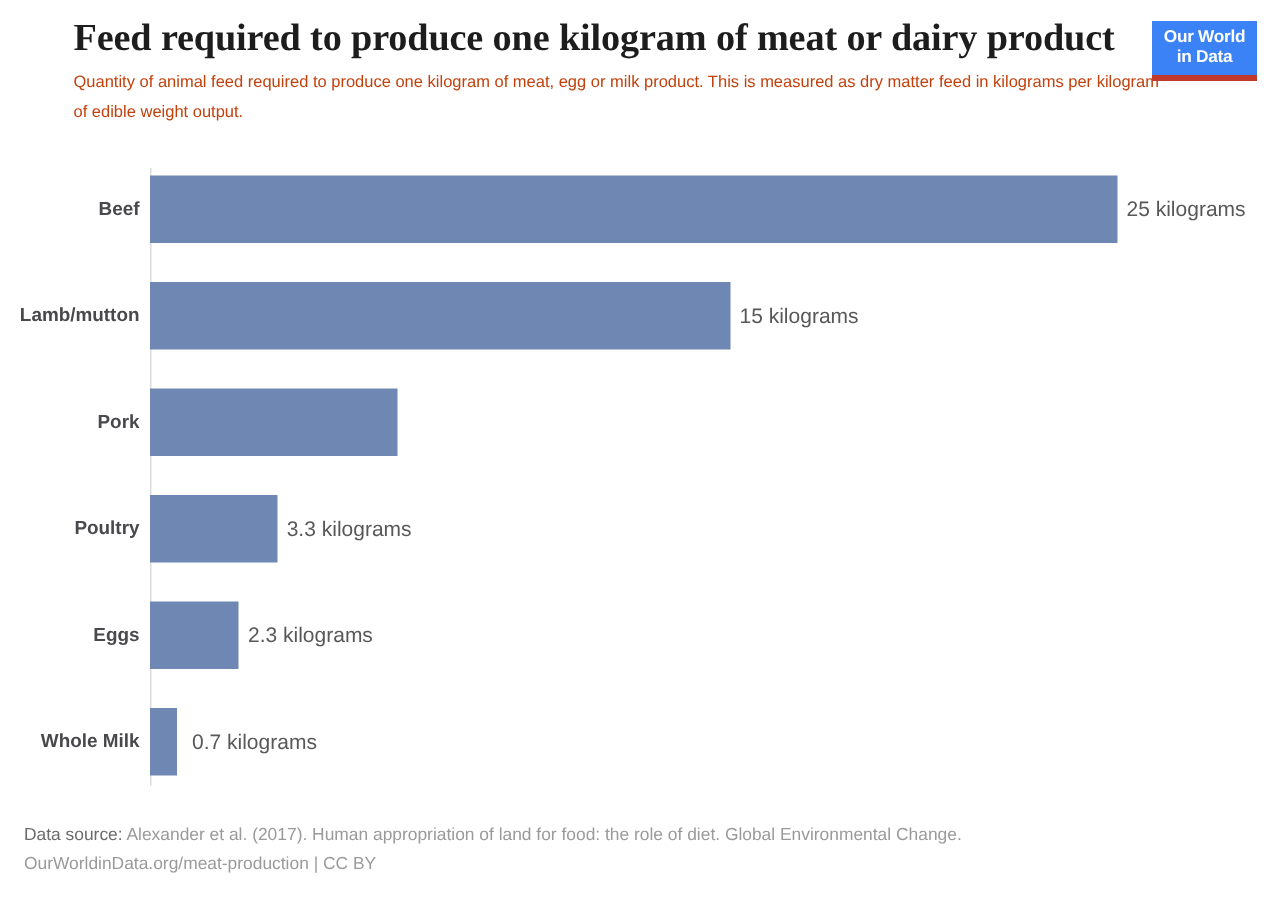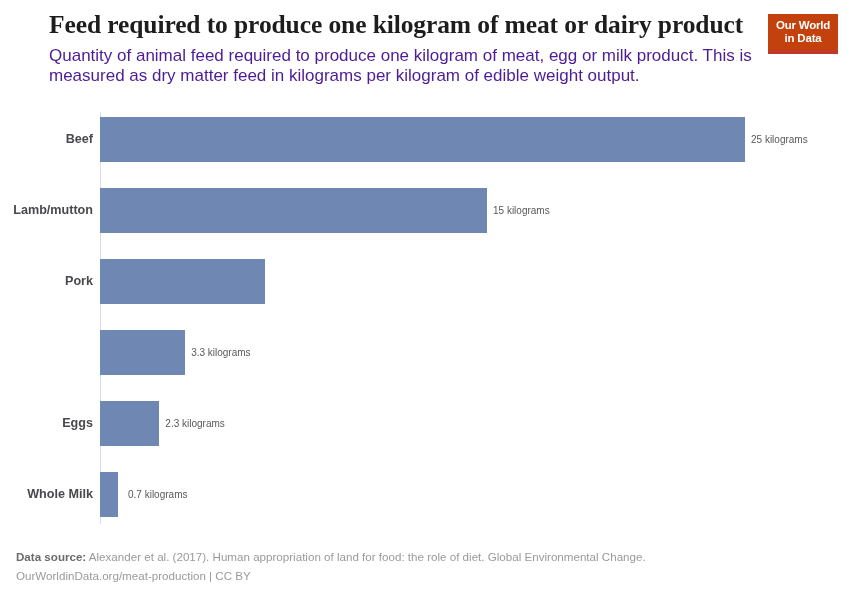--- a/index.html
+++ b/index.html
@@ -32,34 +32,34 @@
     font-family: "Liberation Serif", serif;
     font-weight: bold;
     font-size: 25.5px;
     line-height: 30px;
     color: #1d1d1d;
     letter-spacing: -0.1px;
     margin: 0;
   }
   .chart-subtitle {
     font-family: "Liberation Sans", sans-serif;
-    font-size: 17px;
+    font-size: 11px;
     line-height: 19.5px;
-    color: #4c1d95;
+    color: #c2410c;
     margin: 6px 0 0 0;
     width: 730px;
   }
 
   
   .owid-logo {
     position: absolute;
     right: 12px;
     top: 14px;
     width: 70px;
-    background: #c2410c;
+    background: #3b82f6;
     border-bottom: 4px solid #c0392b;
     padding: 5px 2px 5px 2px;
     box-sizing: border-box;
     text-align: center;
   }
   .owid-logo-line {
     display: block;
     font-family: "Liberation Sans", sans-serif;
     font-weight: bold;
     font-size: 11.5px;
@@ -110,39 +110,39 @@
     top: 0;
     height: 45px;
     background: #6e87b3;
   }
   .bar-value {
     position: absolute;
     top: 0;
     height: 45px;
     line-height: 45px;
     font-family: "Liberation Sans", sans-serif;
-    font-size: 10px;
+    font-size: 14px;
     color: #585858;
     white-space: nowrap;
     padding-left: 6px;
   }
 
   
   .footer {
     position: absolute;
     left: 16px;
     top: 547px;
     width: 800px;
     font-family: "Liberation Sans", sans-serif;
     font-size: 11.6px;
     line-height: 19px;
     color: #9a9a9a;
   }
   .footer-label {
-    font-weight: bold;
+    font-weight: normal;
     color: #6b6b6b;
   }
   .footer-line2 {
     display: block;
   }
 </style>
 </head>
 <body>
 
 <div class="chart-root">
@@ -168,20 +168,21 @@
         <div class="bar-row" style="top: 84px;">
           <div class="bar-label">Lamb/mutton</div>
           <div class="bar" style="width: 387px; background: rgb(110, 135, 179);"></div>
           <div class="bar-value" style="left: 487px; text-align: right;">15 kilograms</div>
         </div>
         <div class="bar-row" style="top: 155px;">
           <div class="bar-label">Pork</div>
           <div class="bar" style="width: 165.12px; background: rgb(110, 135, 179);"></div>
         </div>
         <div class="bar-row" style="top: 226px;">
+          <div class="bar-label">Poultry</div>
           <div class="bar" style="width: 85.14px; background: rgb(110, 135, 179);"></div>
           <div class="bar-value" style="left: 185.14px; text-align: center;">3.3 kilograms</div>
         </div>
         <div class="bar-row" style="top: 297px;">
           <div class="bar-label">Eggs</div>
           <div class="bar" style="width: 59.34px; background: rgb(110, 135, 179);"></div>
           <div class="bar-value" style="left: 159.34px;">2.3 kilograms</div>
         </div>
         <div class="bar-row" style="top: 368px;">
           <div class="bar-label">Whole Milk</div>

